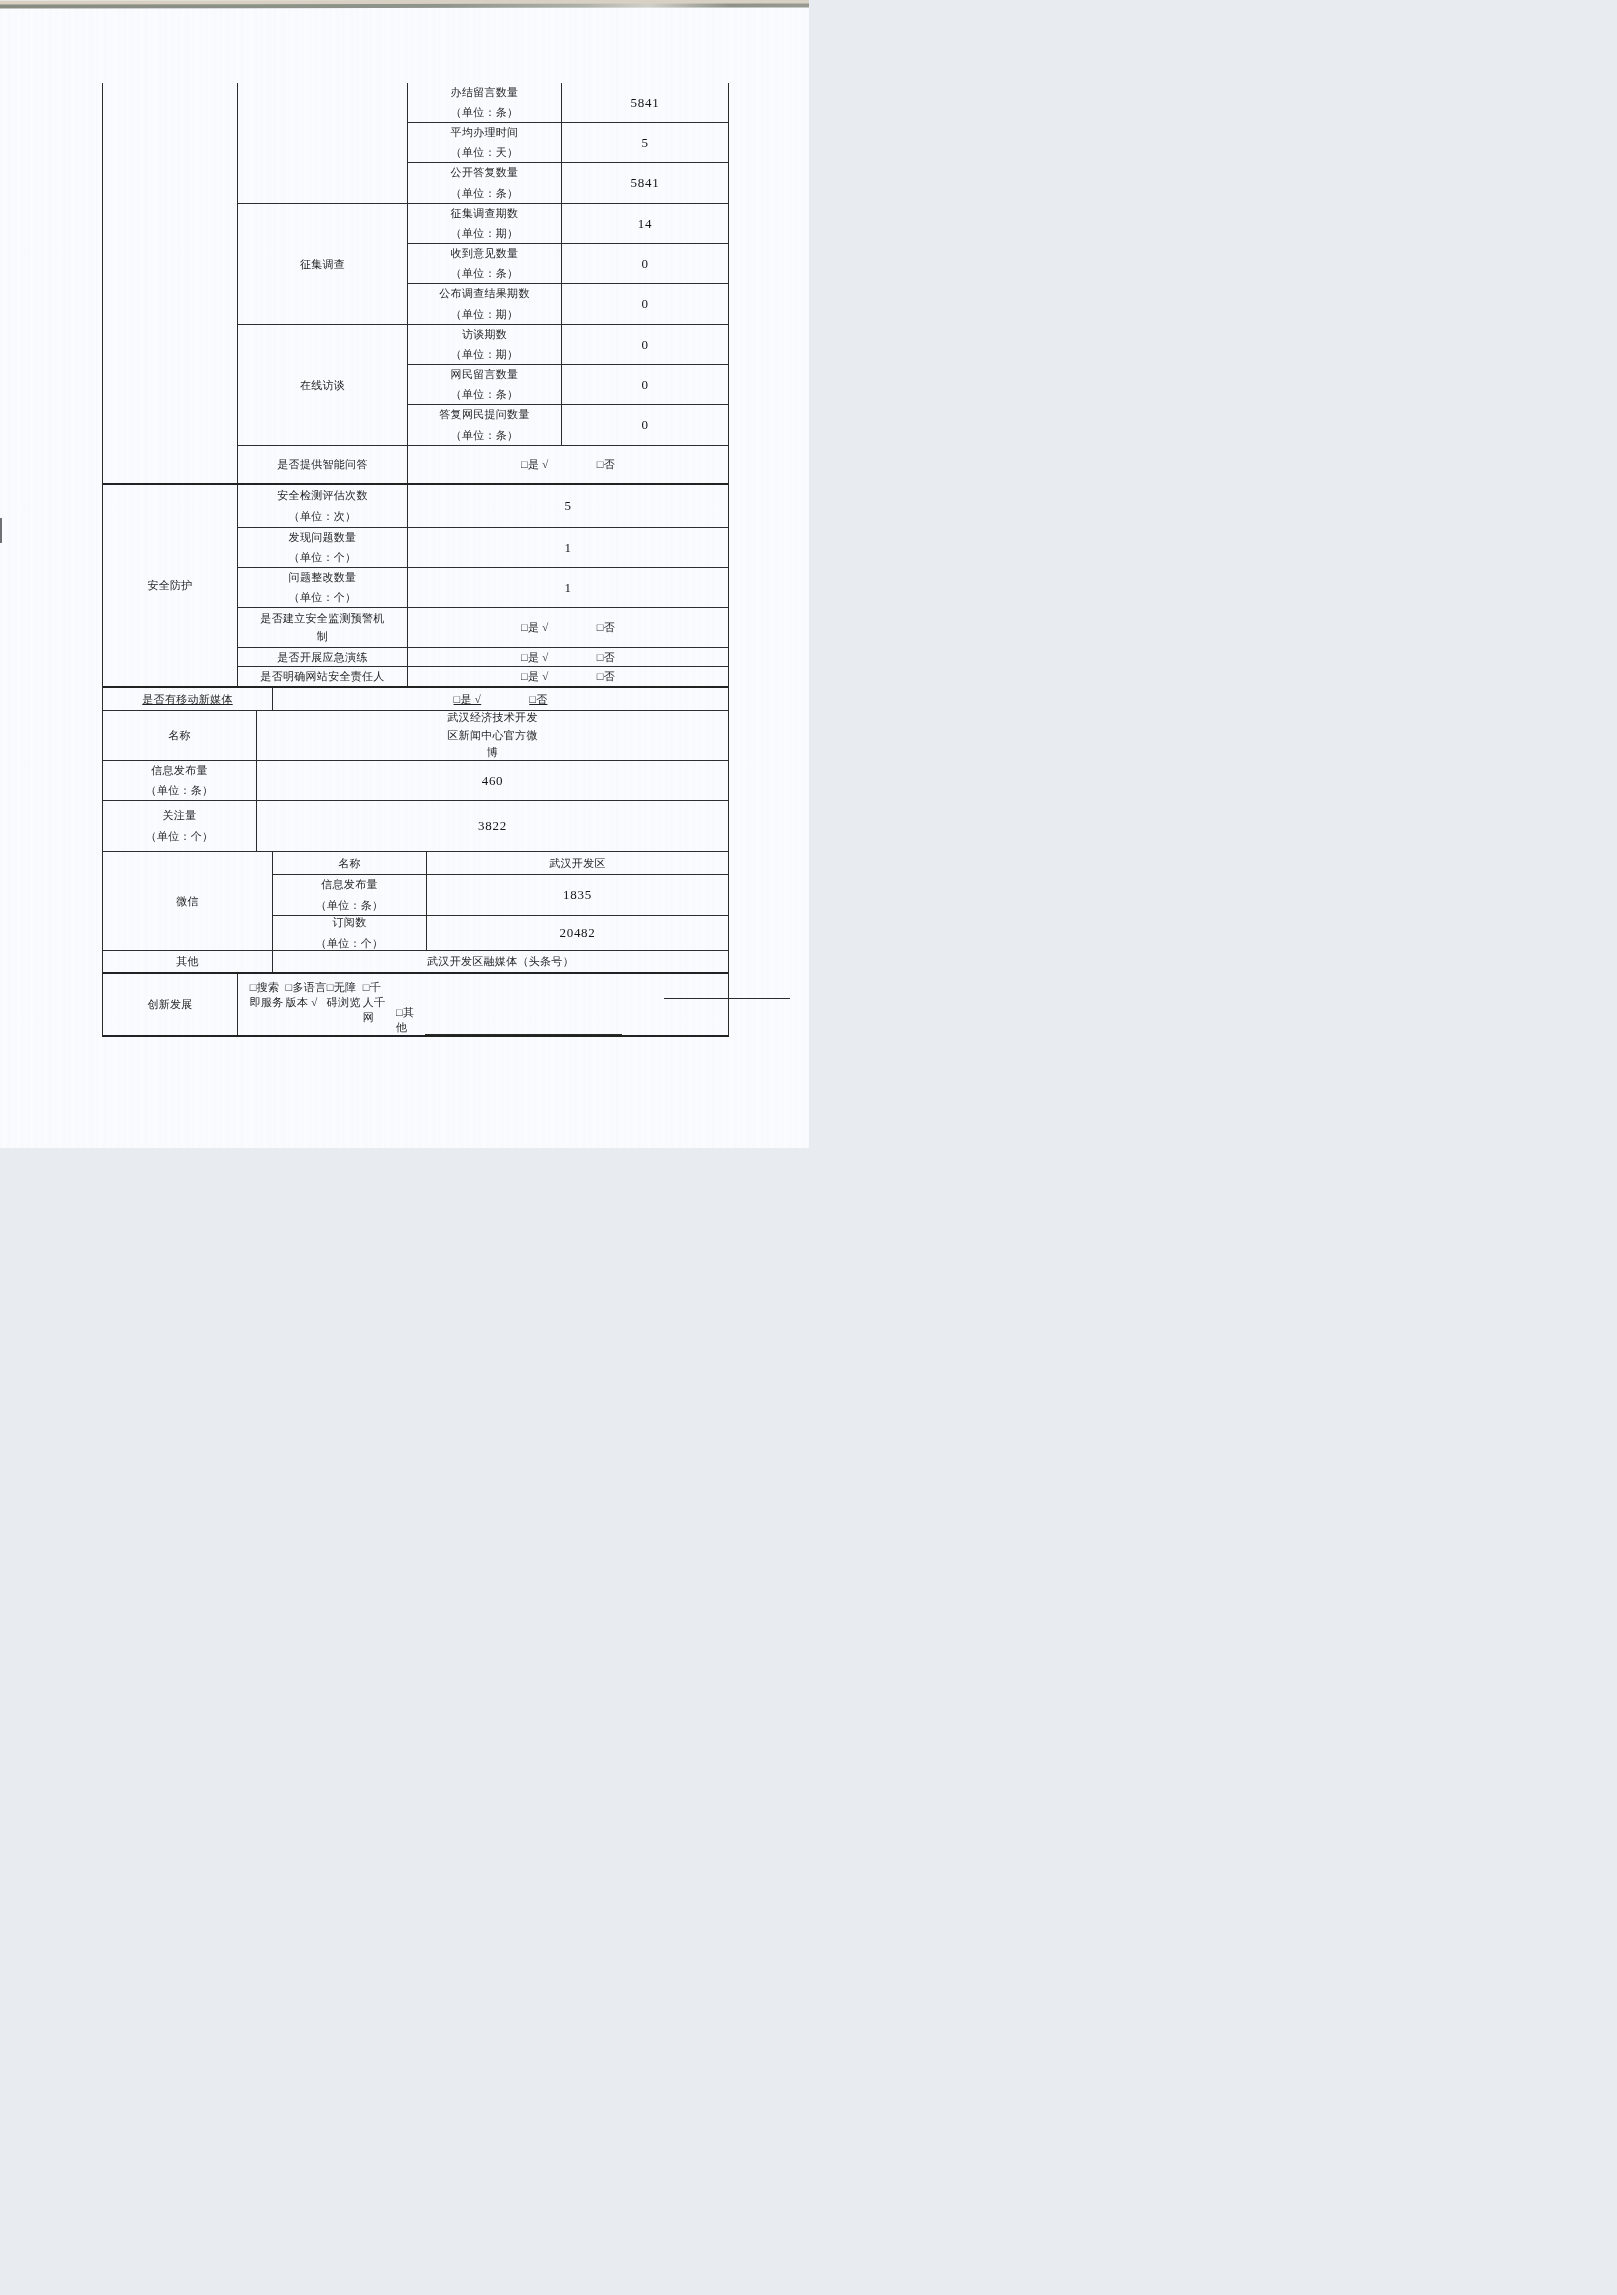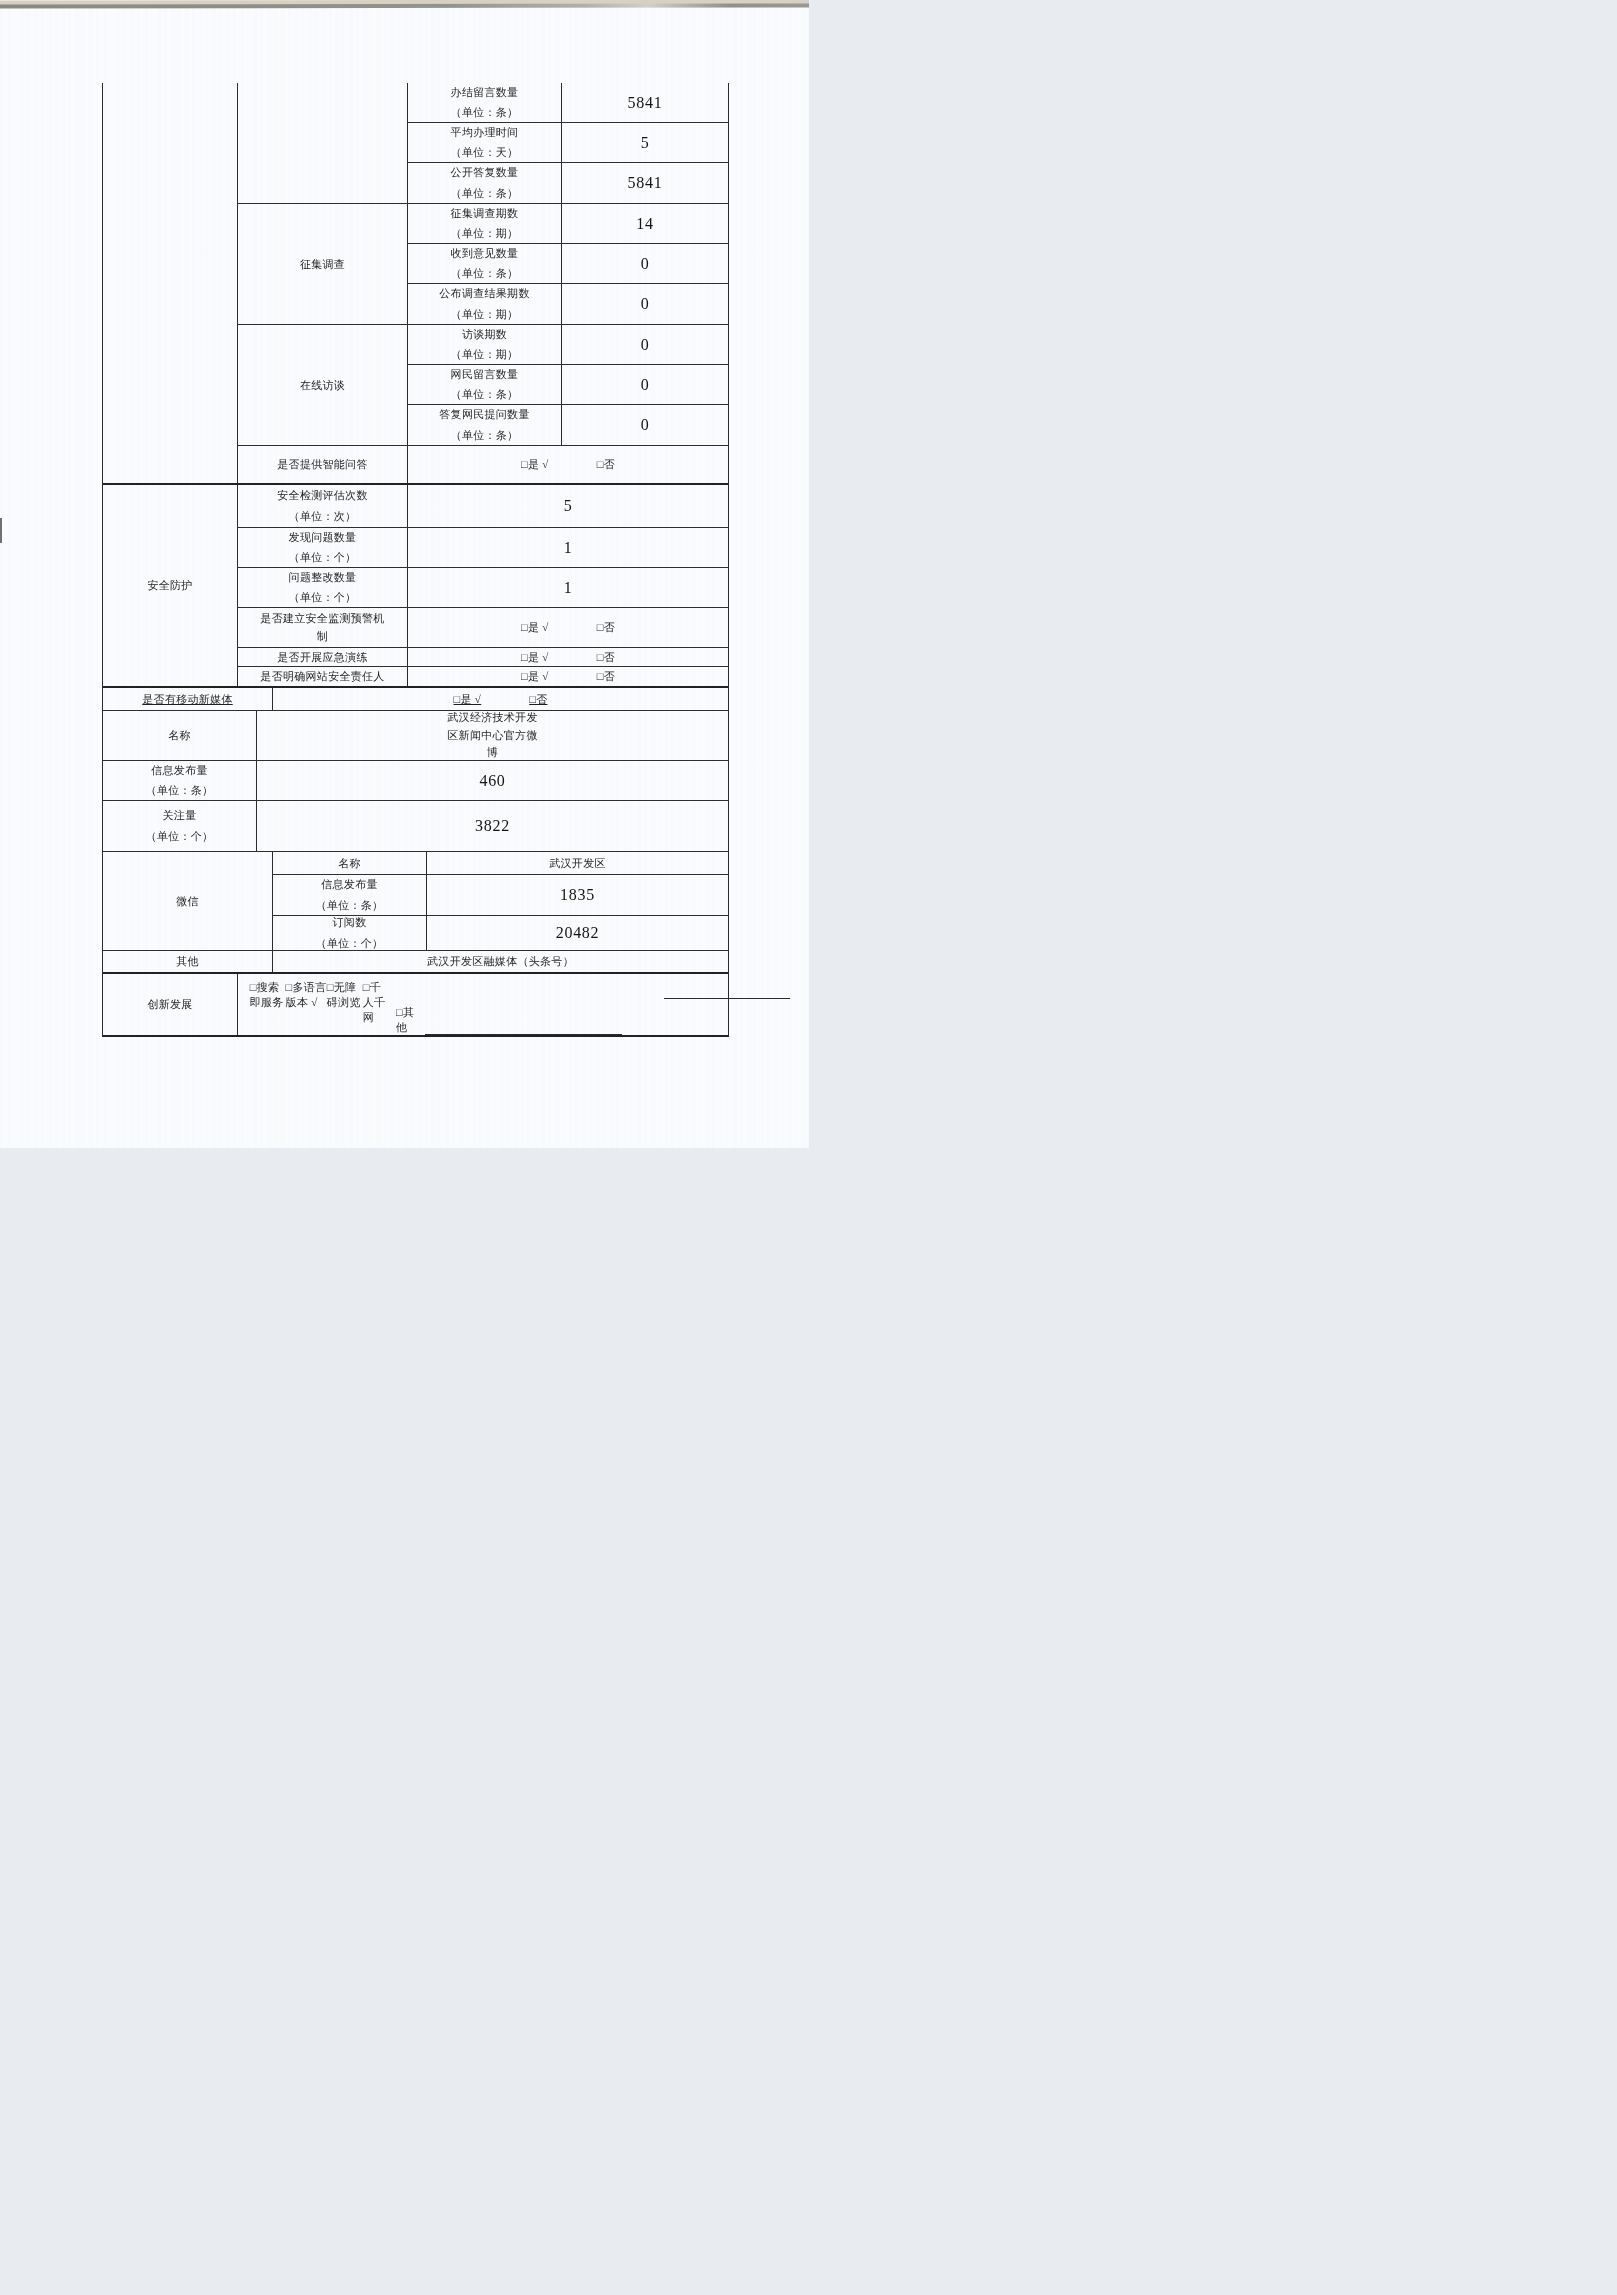--- a/index.html
+++ b/index.html
@@ -33,21 +33,21 @@
   .bb2{ border-bottom:1.3px solid #2e2e2e; }
   .bb3{ border-bottom:2px solid #222; }
   .c1{ width:135px; flex:0 0 135px; border-right:1.3px solid #2b2b2b; display:flex; align-items:center; justify-content:center; }
   .stack{ flex:1 1 auto; display:flex; flex-direction:column; min-width:0; }
   .grp{ display:flex; }
   .c2{ width:170px; flex:0 0 170px; border-right:1.3px solid #2b2b2b; display:flex; align-items:center; justify-content:center; }
   .rows{ flex:1 1 auto; display:flex; flex-direction:column; min-width:0; }
   .mrow{ display:flex; }
   .c3{ width:154px; flex:0 0 154px; border-right:1.3px solid #2b2b2b; display:flex; flex-direction:column; align-items:center; justify-content:center; gap:5.9px; text-align:center; }
   .c4{ flex:1 1 auto; display:flex; align-items:center; justify-content:center; text-align:center; }
-  .num{ font-size:16px; color:#141414; letter-spacing:0.7px; }
+  .num{ font-size:13px; color:#141414; letter-spacing:0.7px; }
   .lblrow{ display:flex; }
   .lcell{ width:170px; flex:0 0 170px; border-right:1.3px solid #2b2b2b; display:flex; align-items:center; justify-content:center; text-align:center; }
   .vwide{ flex:1 1 auto; display:flex; align-items:center; justify-content:center; gap:48px; }
   .wrapnarrow{ max-width:129px; line-height:1.55; }
   .namewrap{ max-width:95px; line-height:1.62; text-align:center; }
   .h-a{ height:40px; }
   .qa{ height:37px; }
   .b1{ height:43px; } .b2{ height:40px; } .b3{ height:40px; } .b4{ height:40px; } .b5{ height:19px; } .b6{ height:19px; }
   .cm{ height:23px;text-decoration:underline; }
   .wb-name{ height:50px; } .wb-info{ height:40px; } .wb-follow{ height:50px; }

